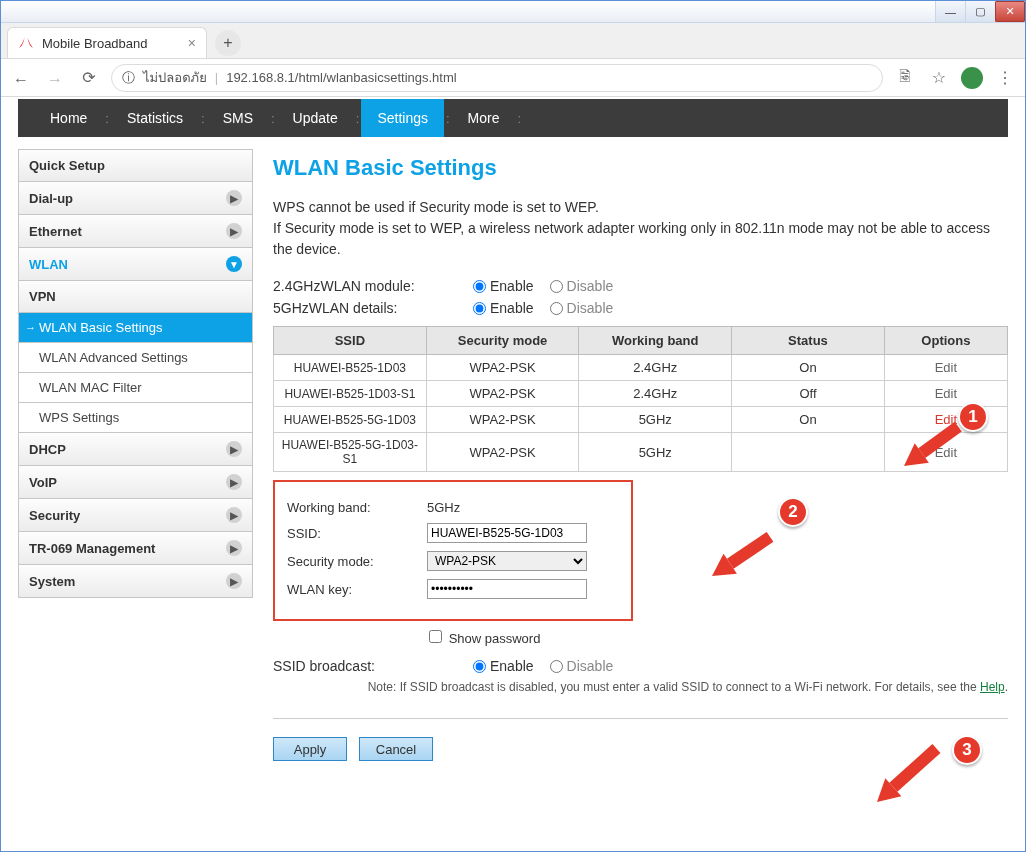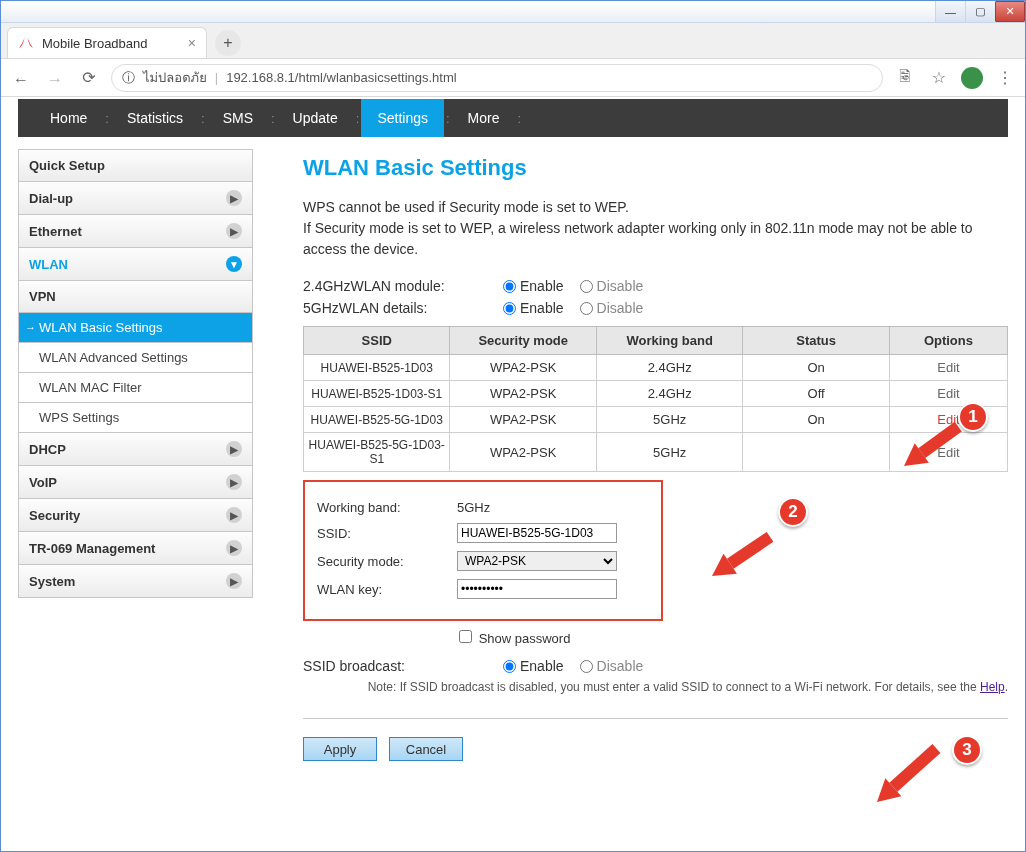--- a/index.html
+++ b/index.html
@@ -118,21 +118,21 @@
     display:flex; align-items:center;
     height:100%;
   }
   .topnav .sep { color:#888; padding:0 2px; }
   .topnav .item.active {
     background:#0da2e6;
   }
   .maingrid {
     display:flex;
     margin: 12px 16px 16px 16px;
-    gap: 50px;
+    gap: 20px;
   }
   
   .sidebar {
     width: 235px;
     flex:0 0 235px;
   }
   .side-item {
     border:1px solid #c6c6c6;
     border-top:none;
     background: linear-gradient(#fdfdfd,#ececec);
@@ -216,21 +216,21 @@
     display:flex; align-items:center;
     margin:8px 0;
     font-size:13px;
   }
   .editbox .erow .elbl { width:140px; }
   .editbox input[type=text], .editbox input[type=password], .editbox select {
     width:160px; height:20px; font-size:12px; border:1px solid #999; padding:1px 3px;
   }
   .after-editbox { font-size:13px; }
   .note { font-size:12px; color:#555; margin-top:6px; text-align:right; }
-  .note a { color:#4c1d95; text-decoration:underline; }
+  .note a { color:#15803d; text-decoration:underline; }
   .btnrow {
     border-top:1px solid #ccc;
     margin-top:24px;
     padding-top:18px;
     display:flex; 
     gap:12px;
   }
   .btn {
     width:74px; height:24px;
     background: linear-gradient(#cfe8f9,#a9d5f3);

